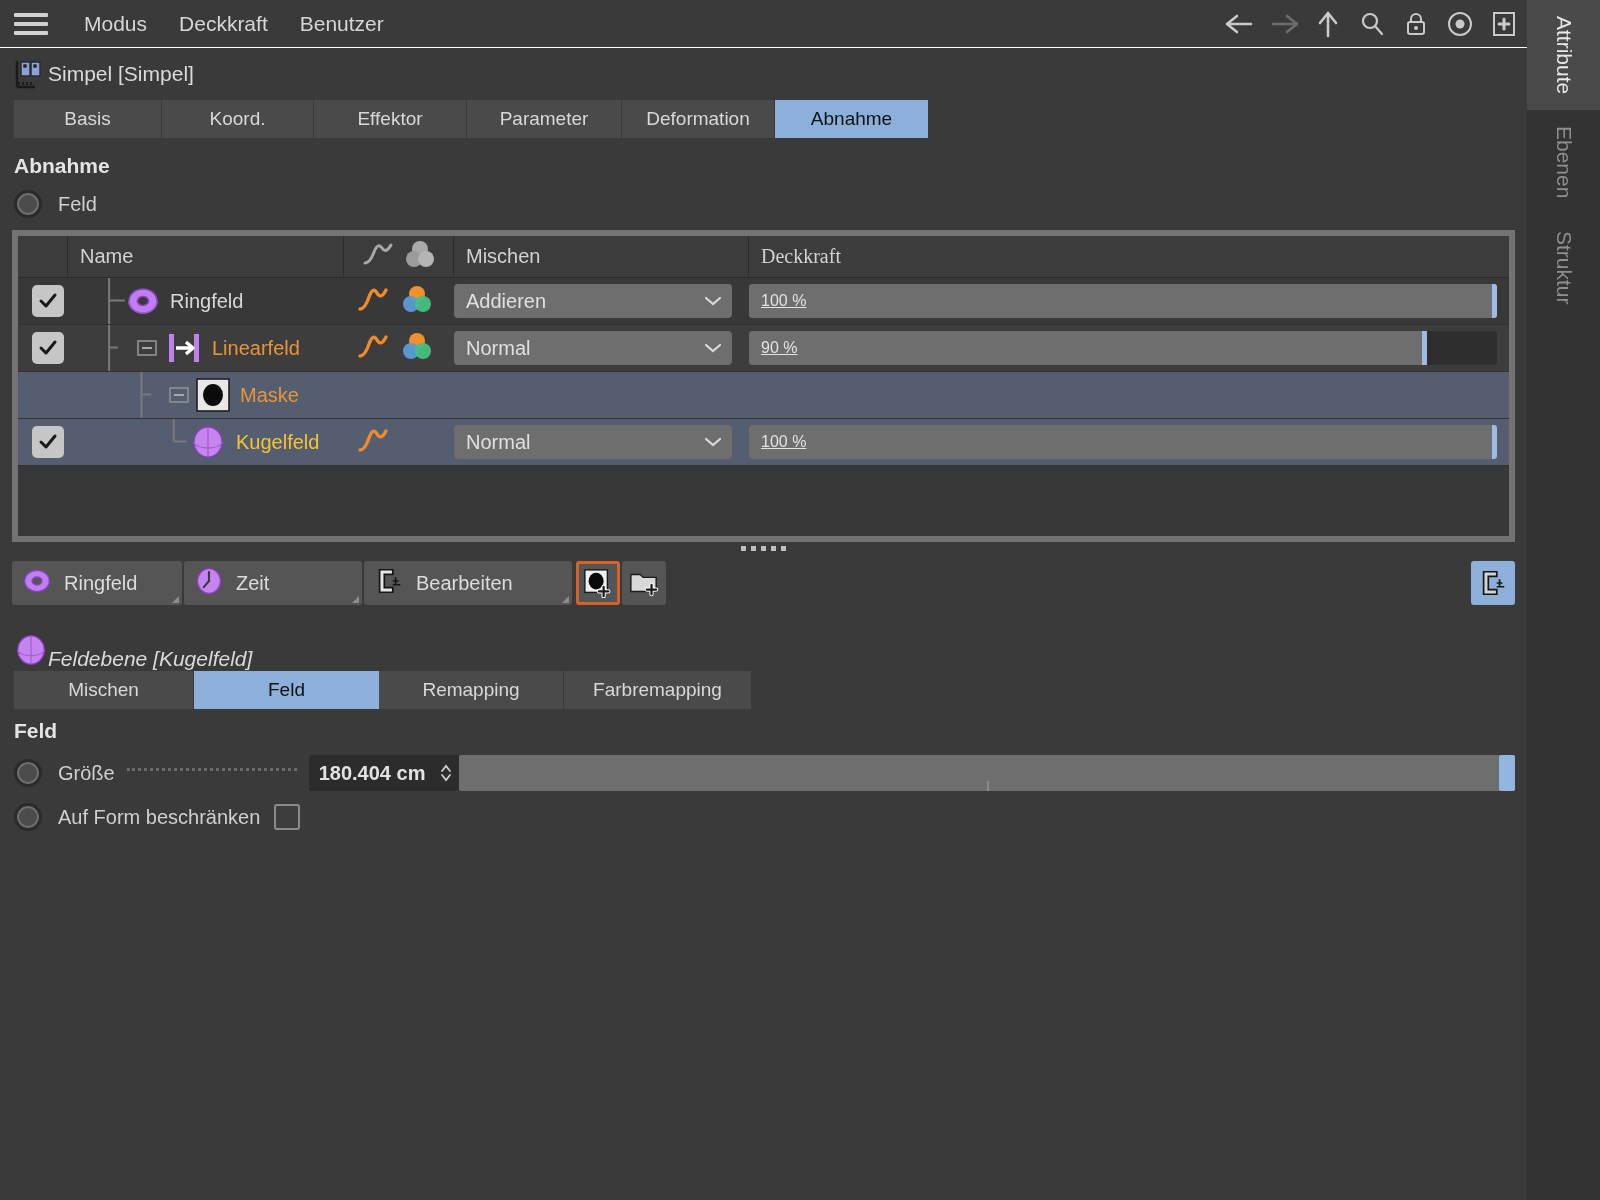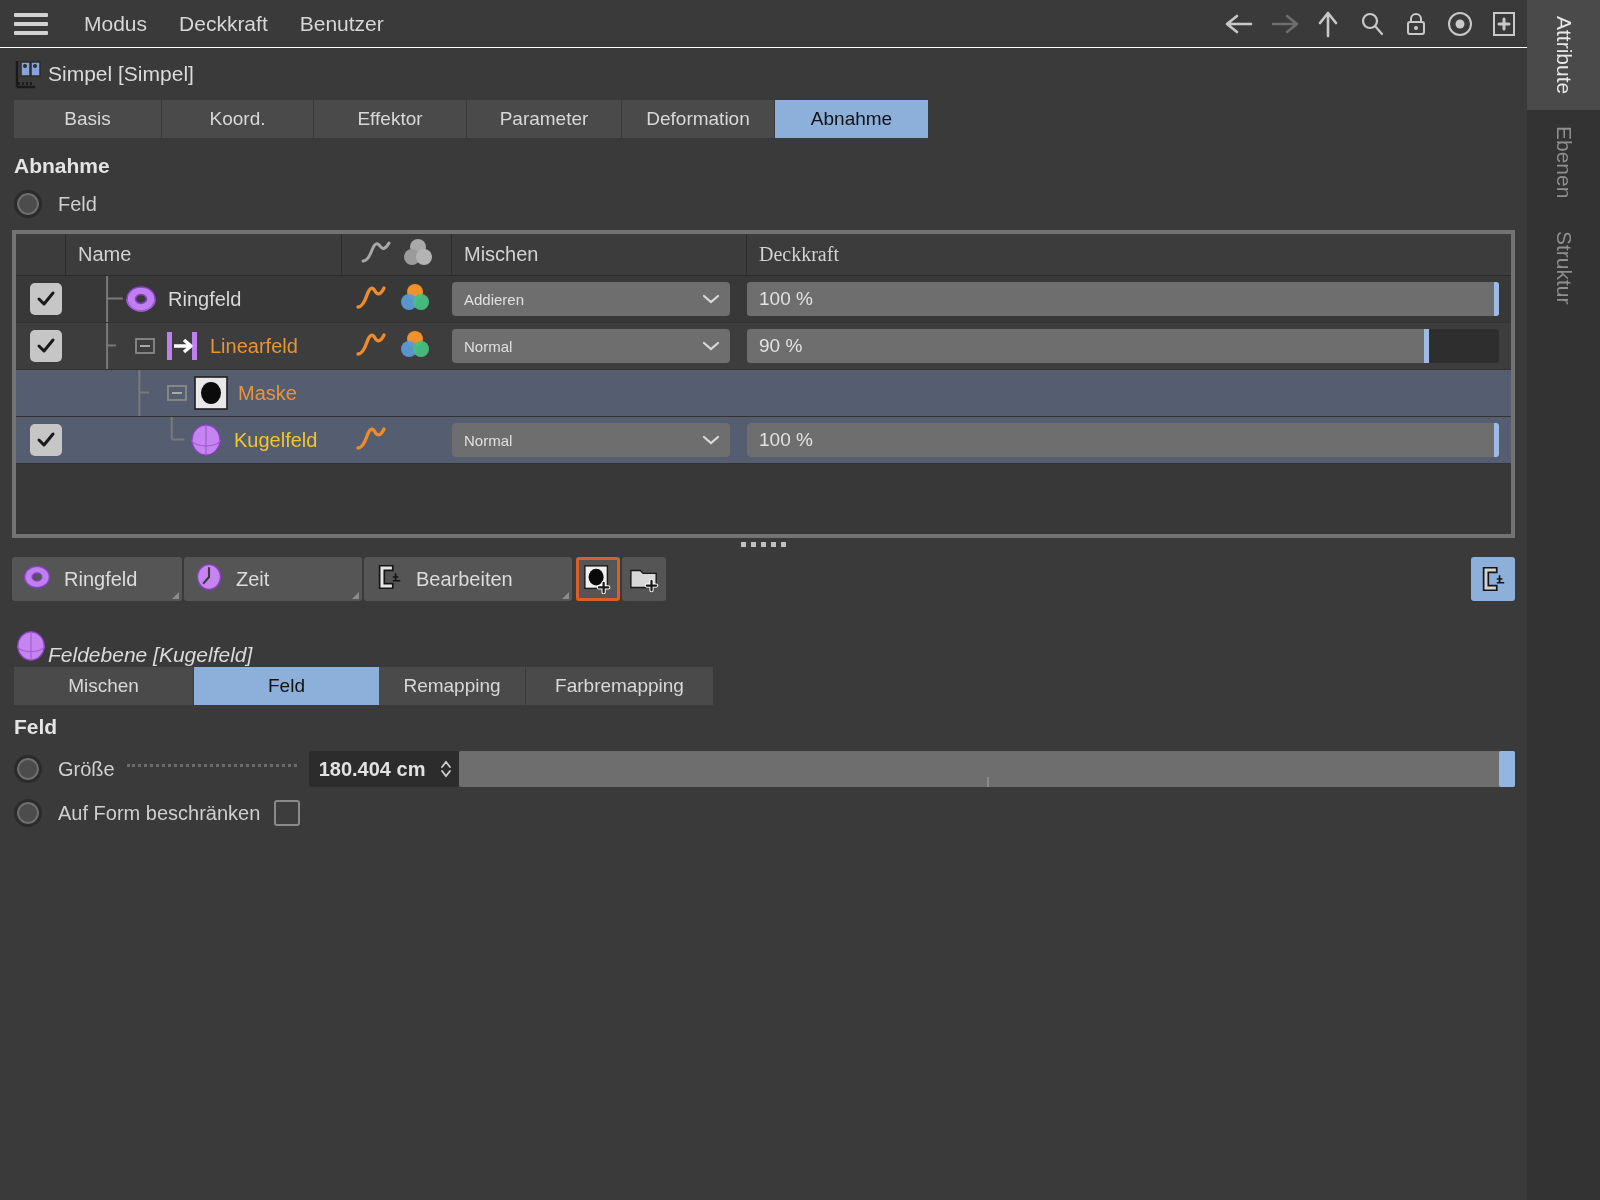--- a/index.html
+++ b/index.html
@@ -44,21 +44,21 @@
 
   
   .sec-title { font-size: 21px; font-weight: bold; color: #e4e4e4; padding: 16px 0 6px 14px; }
   .param-row { display: flex; align-items: center; padding: 6px 0 6px 14px; }
   .dot-btn { width: 28px; height: 28px; border-radius: 50%;
     background: #4c4c4c; border: 3px solid #2b2b2b;
     box-shadow: inset 0 0 0 2px #6f6f6f; flex: none; }
   .param-label { font-size: 20px; color: #cfcfcf; margin-left: 16px; }
 
   
-  .listwrap { margin: 6px 12px 0 12px; border: 4px solid #737373; background: #383838; }
+  .listwrap { margin: 6px 12px 0 12px; border: 6px solid #737373; background: #383838; }
   .lhead { display: flex; height: 42px; background: #3c3c3c; border-bottom: 1px solid #2c2c2c; }
   .lh-cell { display: flex; align-items: center; font-size: 20px; color: #d2d2d2;
     border-right: 1px solid #2c2c2c; padding-left: 12px; }
   .c-check { width: 50px; flex: none; }
   .c-name  { width: 276px; flex: none; }
   .c-icons { width: 110px; flex: none; justify-content: center; padding-left: 0; gap: 8px; }
   .c-mix   { width: 295px; flex: none; }
   .c-opa   { flex: 1 1 auto; border-right: none; font-family: Liberation Serif, serif; }
 
   .lrow { display: flex; height: 47px; align-items: center; border-bottom: 1px solid #323232; }
@@ -75,29 +75,29 @@
   .row-name { font-size: 20px; margin-left: 10px; white-space: nowrap; }
   .n-white { color: #d8d8d8; }
   .n-orange { color: #e8953a; }
   .n-gold { color: #f5c431; }
 
   .iconcell { width: 110px; flex: none; display: flex; align-items: center; gap: 10px; padding-left: 12px; }
 
   .mixcell { width: 295px; flex: none; display: flex; align-items: center; }
   .dropdown { width: 278px; height: 34px; background: #6e6e6e; border-radius: 4px;
     display: flex; align-items: center; justify-content: space-between;
-    padding: 0 10px 0 12px; font-size: 15px; color: #e0e0e0; }
+    padding: 0 10px 0 12px; font-size: 20px; color: #e0e0e0; }
 
   .opacell { flex: 1 1 auto; display: flex; align-items: center; padding-right: 12px; }
   .slider { position: relative; height: 34px; width: 100%; background: #2e2e2e;
     border-radius: 3px; overflow: hidden; }
   .slider .fill { position: absolute; left: 0; top: 0; bottom: 0; background: #6e6e6e; }
   .slider .knob { position: absolute; top: 0; bottom: 0; width: 5px; background: #9dbbe4; }
   .slider .txt { position: absolute; left: 12px; top: 0; line-height: 34px;
-    font-size: 19px; color: #e2e2e2; }
+    font-size: 16px; color: #e2e2e2; text-decoration: underline; }
 
   .list-empty { height: 70px; background: #383838; }
   .grip { height: 13px; display: flex; align-items: center; justify-content: center;
     gap: 5px; background: #3a3a3a; }
   .grip i { width: 5px; height: 5px; background: #c0c0c0; display: block; }
 
   
   .btoolbar { display: flex; align-items: center; margin: 6px 12px 0 12px; gap: 0; position: relative; }
   .tbtn { height: 44px; background: #555555; display: flex; align-items: center;
     padding: 0 16px 0 10px; margin-right: 2px; font-size: 20px; color: #dcdcdc;
@@ -501,21 +501,21 @@
             <path d="M18 3 V33" stroke="#a45fd0" stroke-width="1.3" fill="none"></path>
             <path d="M4 18 a14 6 0 0 0 28 0" stroke="#a45fd0" stroke-width="1.3" fill="none"></path>
           </svg>
       </span>
       <div class="obj-title">Feldebene [Kugelfeld]</div>
     </div>
 
     <div class="tabrow">
       <div class="tab" style="width:180px">Mischen</div>
       <div class="tab active" style="width:185px">Feld</div>
-      <div class="tab" style="width:147px">Remapping</div>
+      <div class="tab" style="width:185px">Remapping</div>
       <div class="tab" style="width:188px">Farbremapping</div>
     </div>
 
     <div class="sec-title feld-sec">Feld</div>
 
     <div class="param-row">
       <div class="dot-btn"></div>
       <div class="param-label">Größe</div>
       <div class="leader"></div>
       <div class="numfield">

